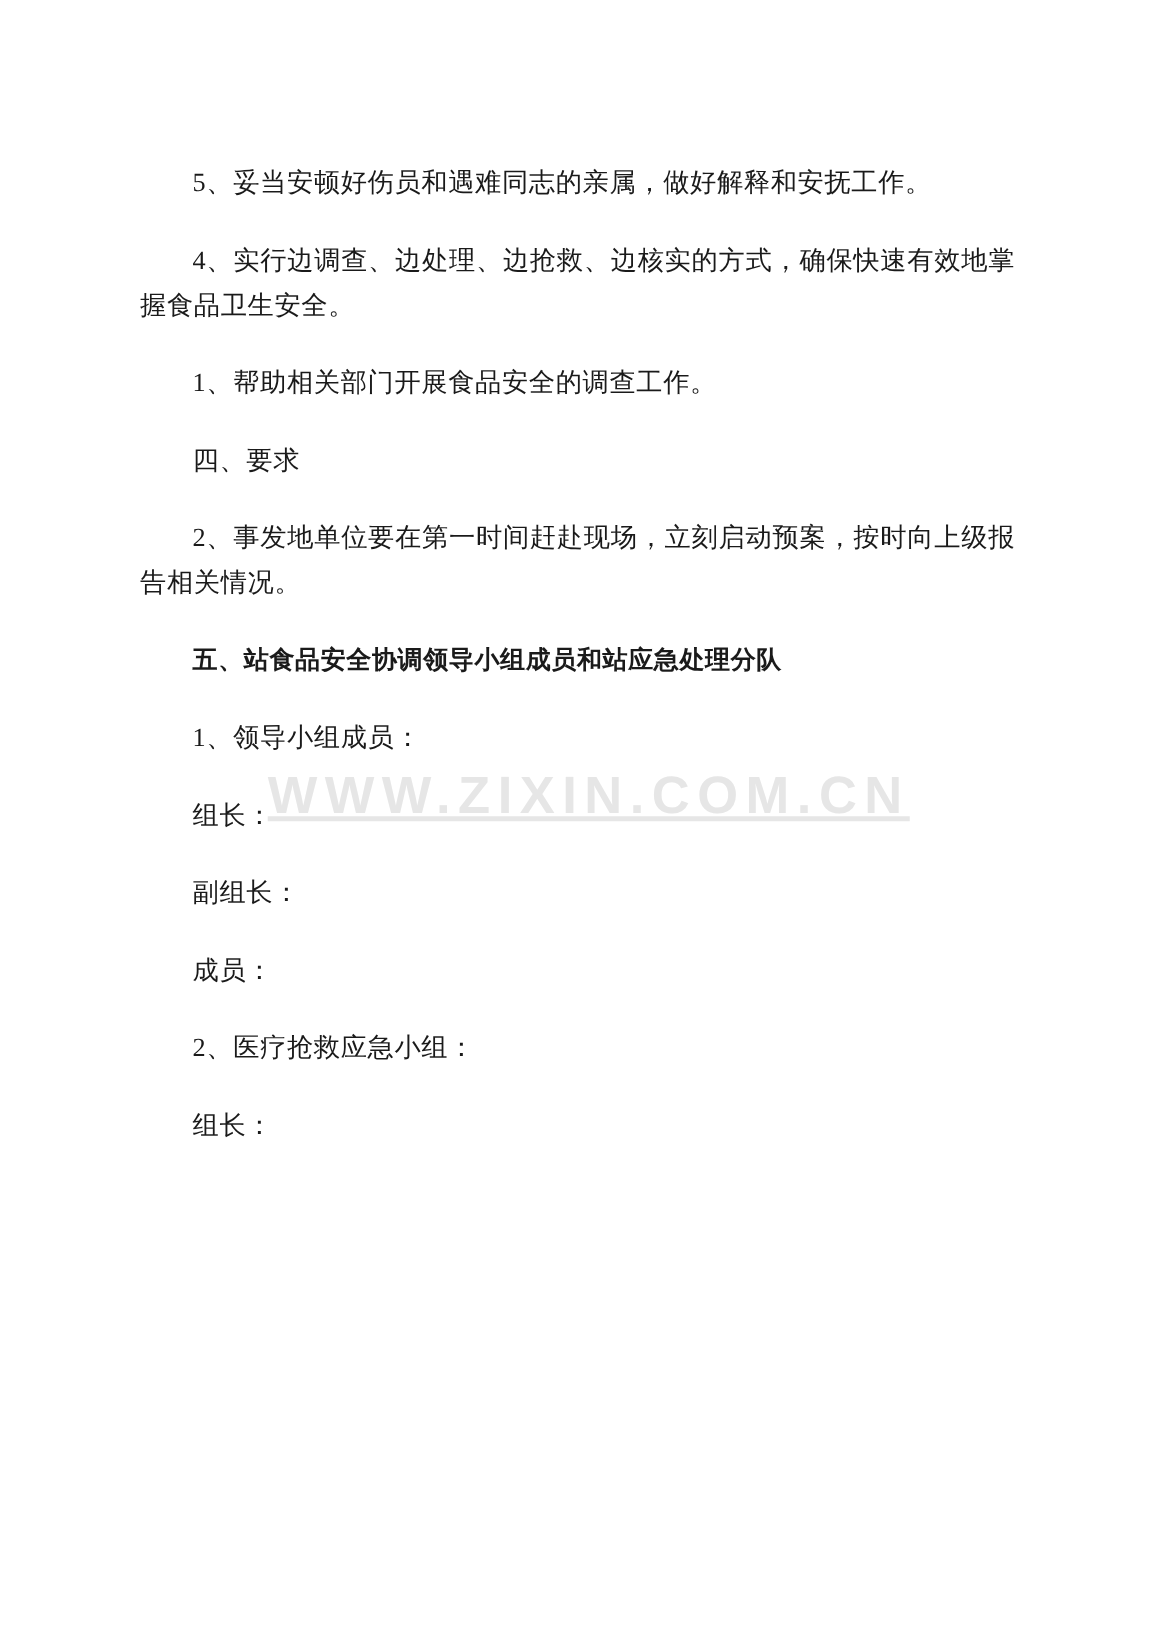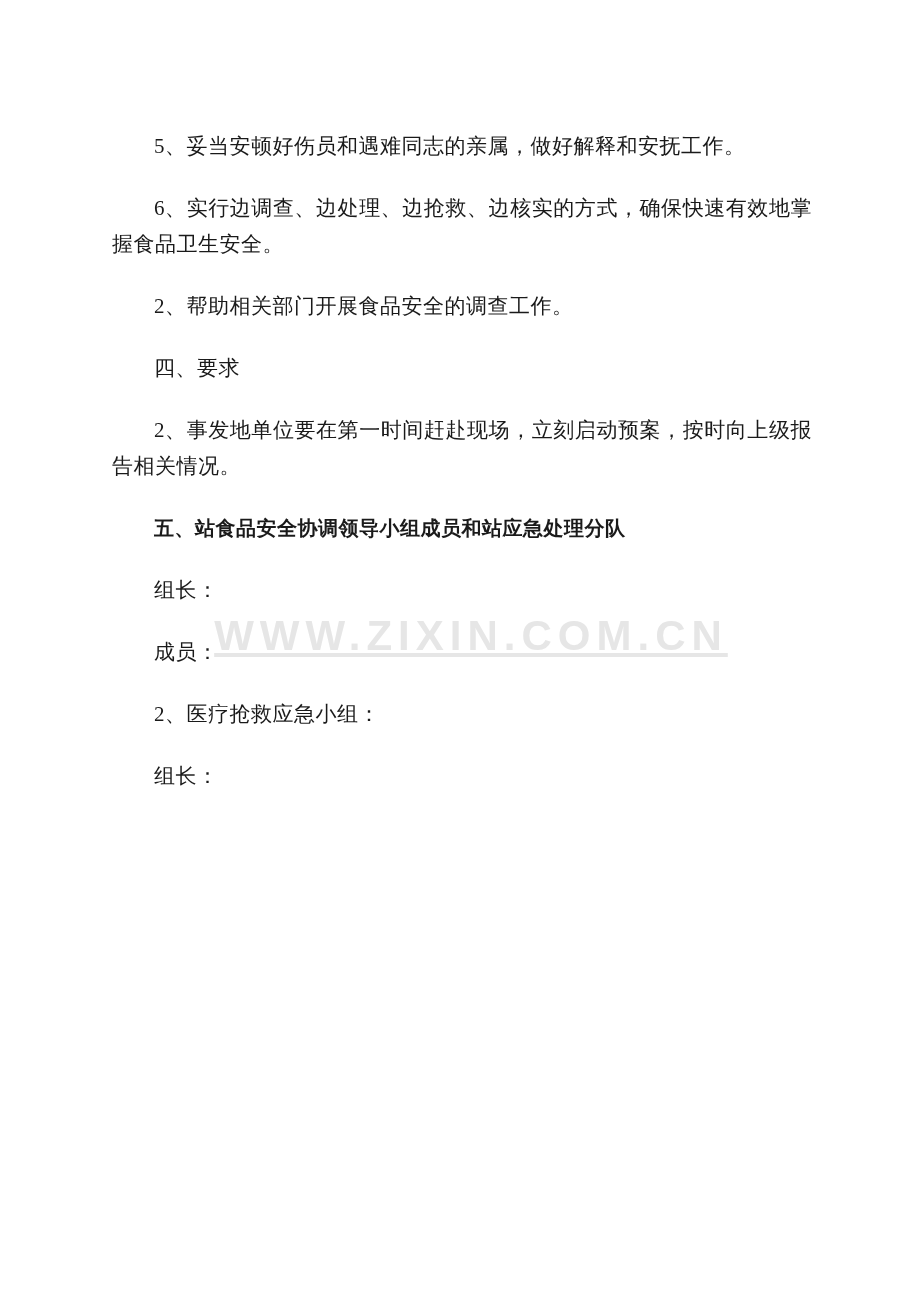--- a/index.html
+++ b/index.html
@@ -62,26 +62,28 @@
     font-family: "Liberation Serif", "DejaVu Serif", serif;
   }
 </style>
 </head>
 <body>
 
 <div class="page">
 
   <div class="content">
     <p class="para">5、妥当安顿好伤员和遇难同志的亲属，做好解释和安抚工作。</p>
-    <p class="para">6、实行边调查、边处理、边抢救、边核实的方式，确保快速有效地掌握食品卫生安全。</p>
-    <p class="para">2、帮助相关部门开展食品安全的调查工作。</p>
+    <p class="para">4、实行边调查、边处理、边抢救、边核实的方式，确保快速有效地掌握食品卫生安全。</p>
+    <p class="para">1、帮助相关部门开展食品安全的调查工作。</p>
     <p class="para">四、要求</p>
     <p class="para">2、事发地单位要在第一时间赶赴现场，立刻启动预案，按时向上级报告相关情况。</p>
     <p class="para bold">五、站食品安全协调领导小组成员和站应急处理分队</p>
+    <p class="para">1、领导小组成员：</p>
     <p class="para">组长：</p>
+    <p class="para">副组长：</p>
     <p class="para">成员：</p>
     <p class="para">2、医疗抢救应急小组：</p>
     <p class="para">组长：</p>
     <p class="para"></p>
   </div>
 
   <div class="watermark">WWW.ZIXIN.COM.CN</div>
 
   <div class="page-number">2</div>
 

